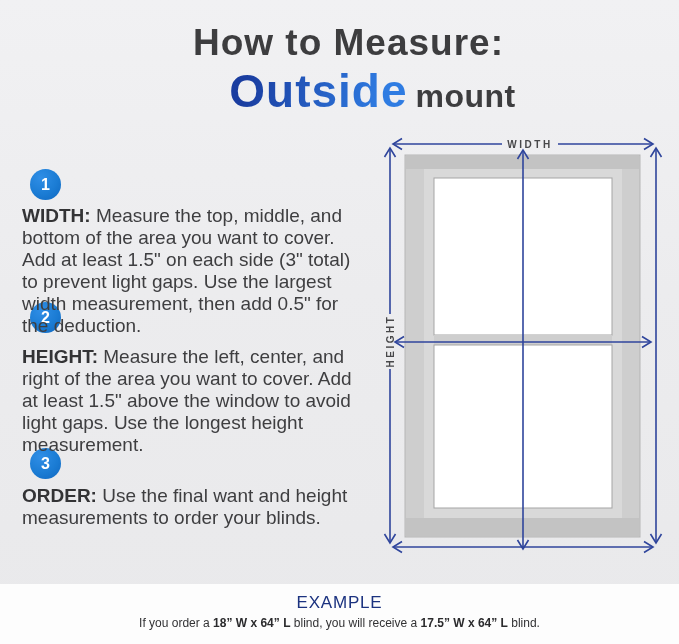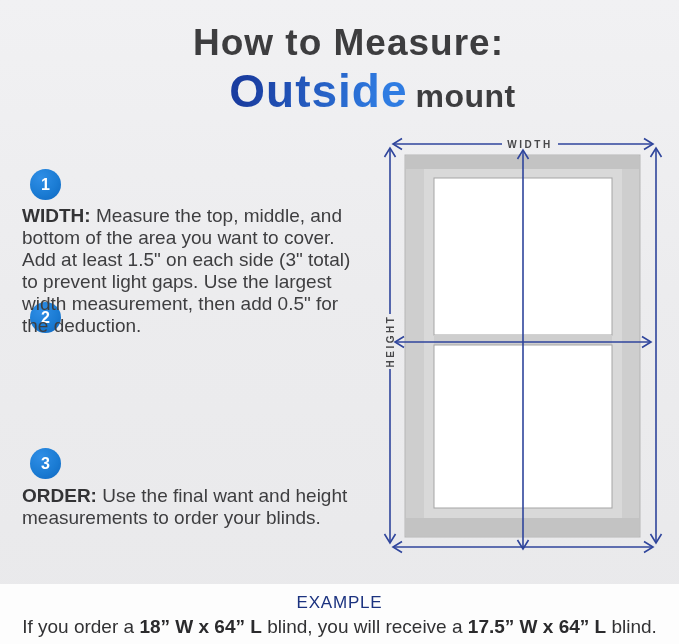--- a/index.html
+++ b/index.html
@@ -69,21 +69,21 @@
     position:absolute;left:0;top:584px;width:679px;height:60px;
     background:#fdfdfd;text-align:center;
   }
   .example-heading{
     margin-top:9px;
     font-size:17px;font-weight:400;letter-spacing:0.8px;
     color:var(--example-navy);
   }
   .example-sentence{
     margin-top:3px;
-    font-size:19px;color:#323234;
+    font-size:12px;color:#323234;
   }
   .example-sentence b{font-weight:700;color:#2b2b2d;}
 </style>
 </head>
 <body>
 
 <div class="canvas">
 
   <div class="title-block">
     <div class="title-line1">How to Measure:</div>
@@ -98,20 +98,24 @@
   <div class="step-badge badge-2">
     <span>2</span>
   </div>
   <div class="step-badge badge-3">
     <span>3</span>
   </div>
 
   <p class="step-text text-1">
     <span class="step-label">WIDTH:</span>
     <span>Measure the top, middle, and bottom of the area you want to cover. Add at least 1.5" on each side (3" total) to prevent light gaps. Use the largest width measurement, then add 0.5" for the deduction.</span>
+  </p>
+  <p class="step-text text-2">
+    <span class="step-label">HEIGHT:</span>
+    <span>Measure the left, center, and right of the area you want to cover. Add at least 1.5" above the window to avoid light gaps. Use the longest height measurement.</span>
   </p>
   <p class="step-text text-3">
     <span class="step-label">ORDER:</span>
     <span>Use the final want and height measurements to order your blinds.</span>
   </p>
 
   <svg class="diagram" width="292" height="442" viewBox="0 0 292 442">
 
     <g>
       <rect x="27" y="25" width="235" height="382" fill="#cecece" stroke="#b5b5b5" stroke-width="1"></rect>

